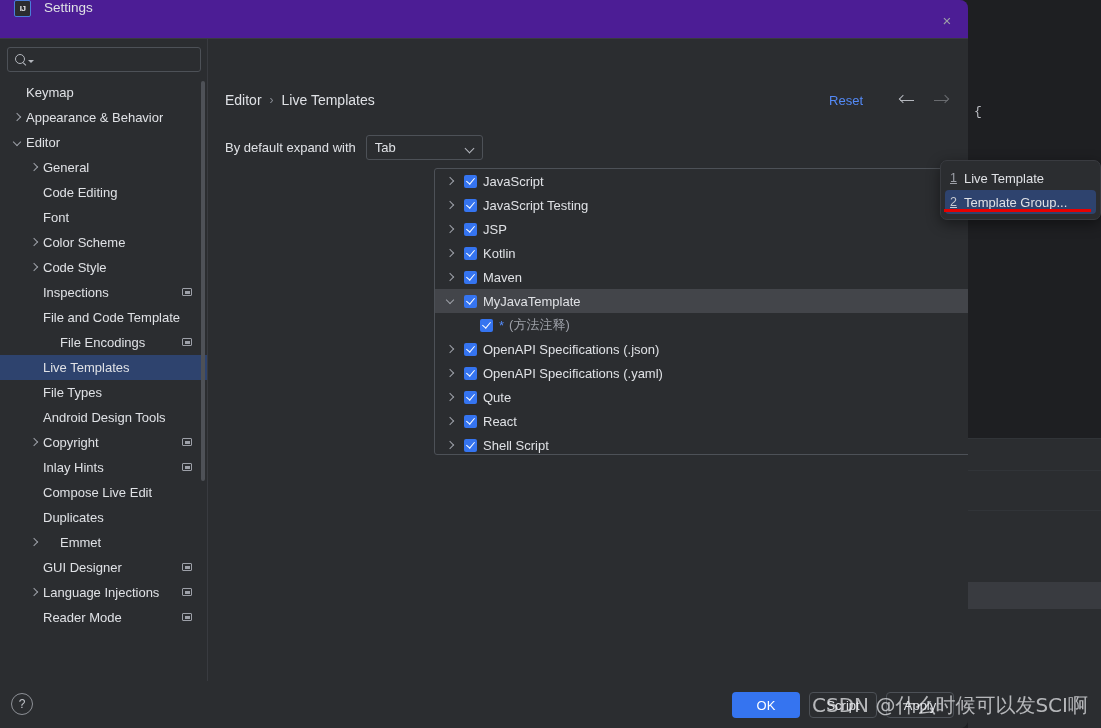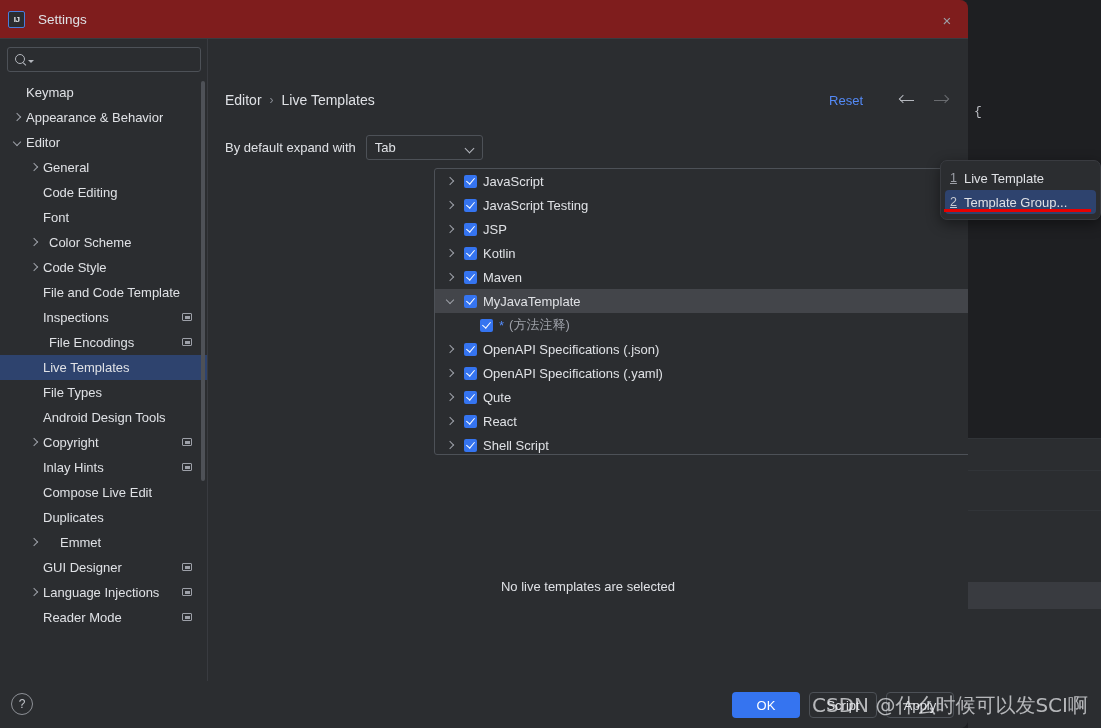--- a/index.html
+++ b/index.html
@@ -33,22 +33,22 @@
   }
 
   
   .dialog {
     position: absolute; left: 0; top: 0; width: 968px; height: 728px;
     background: #2b2d30;
     border-radius: 0 8px 8px 0;
     overflow: hidden;
   }
   .titlebar {
-    position: relative; height: 38px; background: #7f1d1d;
-    display: flex; align-items: center; padding-left: 8px;
+    position: relative; height: 38px; background: #4c1d95;
+    display: flex; align-items: flex-start; padding-left: 14px;
   }
   .app-logo {
     width: 17px; height: 17px; border: 1.5px solid #4a7ddb; border-radius: 2px;
     display: flex; align-items: center; justify-content: center;
     font-size: 8px; font-weight: bold; color: #e8eaed; letter-spacing: -0.5px;
     background: #2b2d30; margin-right: 13px;
   }
   .title-text { font-size: 13.5px; color: #dfe1e5; }
   .close-btn {
     position: absolute; right: 6px; top: 8px; width: 30px; height: 24px;
@@ -299,42 +299,42 @@
               <span class="item-label" style="margin-left: 3px;">Code Editing</span>
             </div>
             <div class="tree-row">
               <span style="width: 28px; flex: 0 0 auto;"></span>
               <span class="arrow "></span>
               <span class="item-label" style="margin-left: 3px;">Font</span>
             </div>
             <div class="tree-row">
               <span style="width: 28px; flex: 0 0 auto;"></span>
               <span class="arrow right"></span>
-              <span class="item-label" style="margin-left: 9px;">Color Scheme</span>
+              <span class="item-label" style="margin-left: 3px;">Color Scheme</span>
             </div>
             <div class="tree-row">
               <span style="width: 28px; flex: 0 0 auto;"></span>
               <span class="arrow right"></span>
               <span class="item-label" style="margin-left: 3px;">Code Style</span>
             </div>
             <div class="tree-row">
               <span style="width: 28px; flex: 0 0 auto;"></span>
               <span class="arrow "></span>
+              <span class="item-label" style="margin-left: 3px;">Inspections</span>
+              <span class="ext-icon"></span>
+            </div>
+            <div class="tree-row">
+              <span style="width: 28px; flex: 0 0 auto;"></span>
+              <span class="arrow "></span>
               <span class="item-label" style="margin-left: 3px;">File and Code Template</span>
             </div>
             <div class="tree-row">
               <span style="width: 28px; flex: 0 0 auto;"></span>
               <span class="arrow "></span>
-              <span class="item-label" style="margin-left: 3px;">Inspections</span>
-              <span class="ext-icon"></span>
-            </div>
-            <div class="tree-row">
-              <span style="width: 28px; flex: 0 0 auto;"></span>
-              <span class="arrow "></span>
-              <span class="item-label" style="margin-left: 9px; text-align: center;">File Encodings</span>
+              <span class="item-label" style="margin-left: 20px; text-align: center;">File Encodings</span>
               <span class="ext-icon"></span>
             </div>
             <div class="tree-row selected">
               <span style="width: 28px; flex: 0 0 auto;"></span>
               <span class="arrow "></span>
               <span class="item-label" style="margin-left: 3px;">Live Templates</span>
             </div>
             <div class="tree-row">
               <span style="width: 28px; flex: 0 0 auto;"></span>
               <span class="arrow "></span>
@@ -485,21 +485,20 @@
                 <div class="tpl-row">
                   <span class="arrow right" style="margin-right: 8px;"></span>
                   <span class="cb"></span>
                   <span class="">Shell Script</span>
                 </div>
               </div>
           </div>
 
         </div>
 
-        <div class="no-sel">No live templates are selected</div>
         <div class="content-divider"></div>
       </div>
     </div>
 
     <div class="footer">
       <div class="help-btn">?</div>
       <div class="footer-btns">
         <div class="btn btn-primary">OK</div>
         <div class="btn btn-default">Script</div>
         <div class="btn btn-default">Apply</div>

